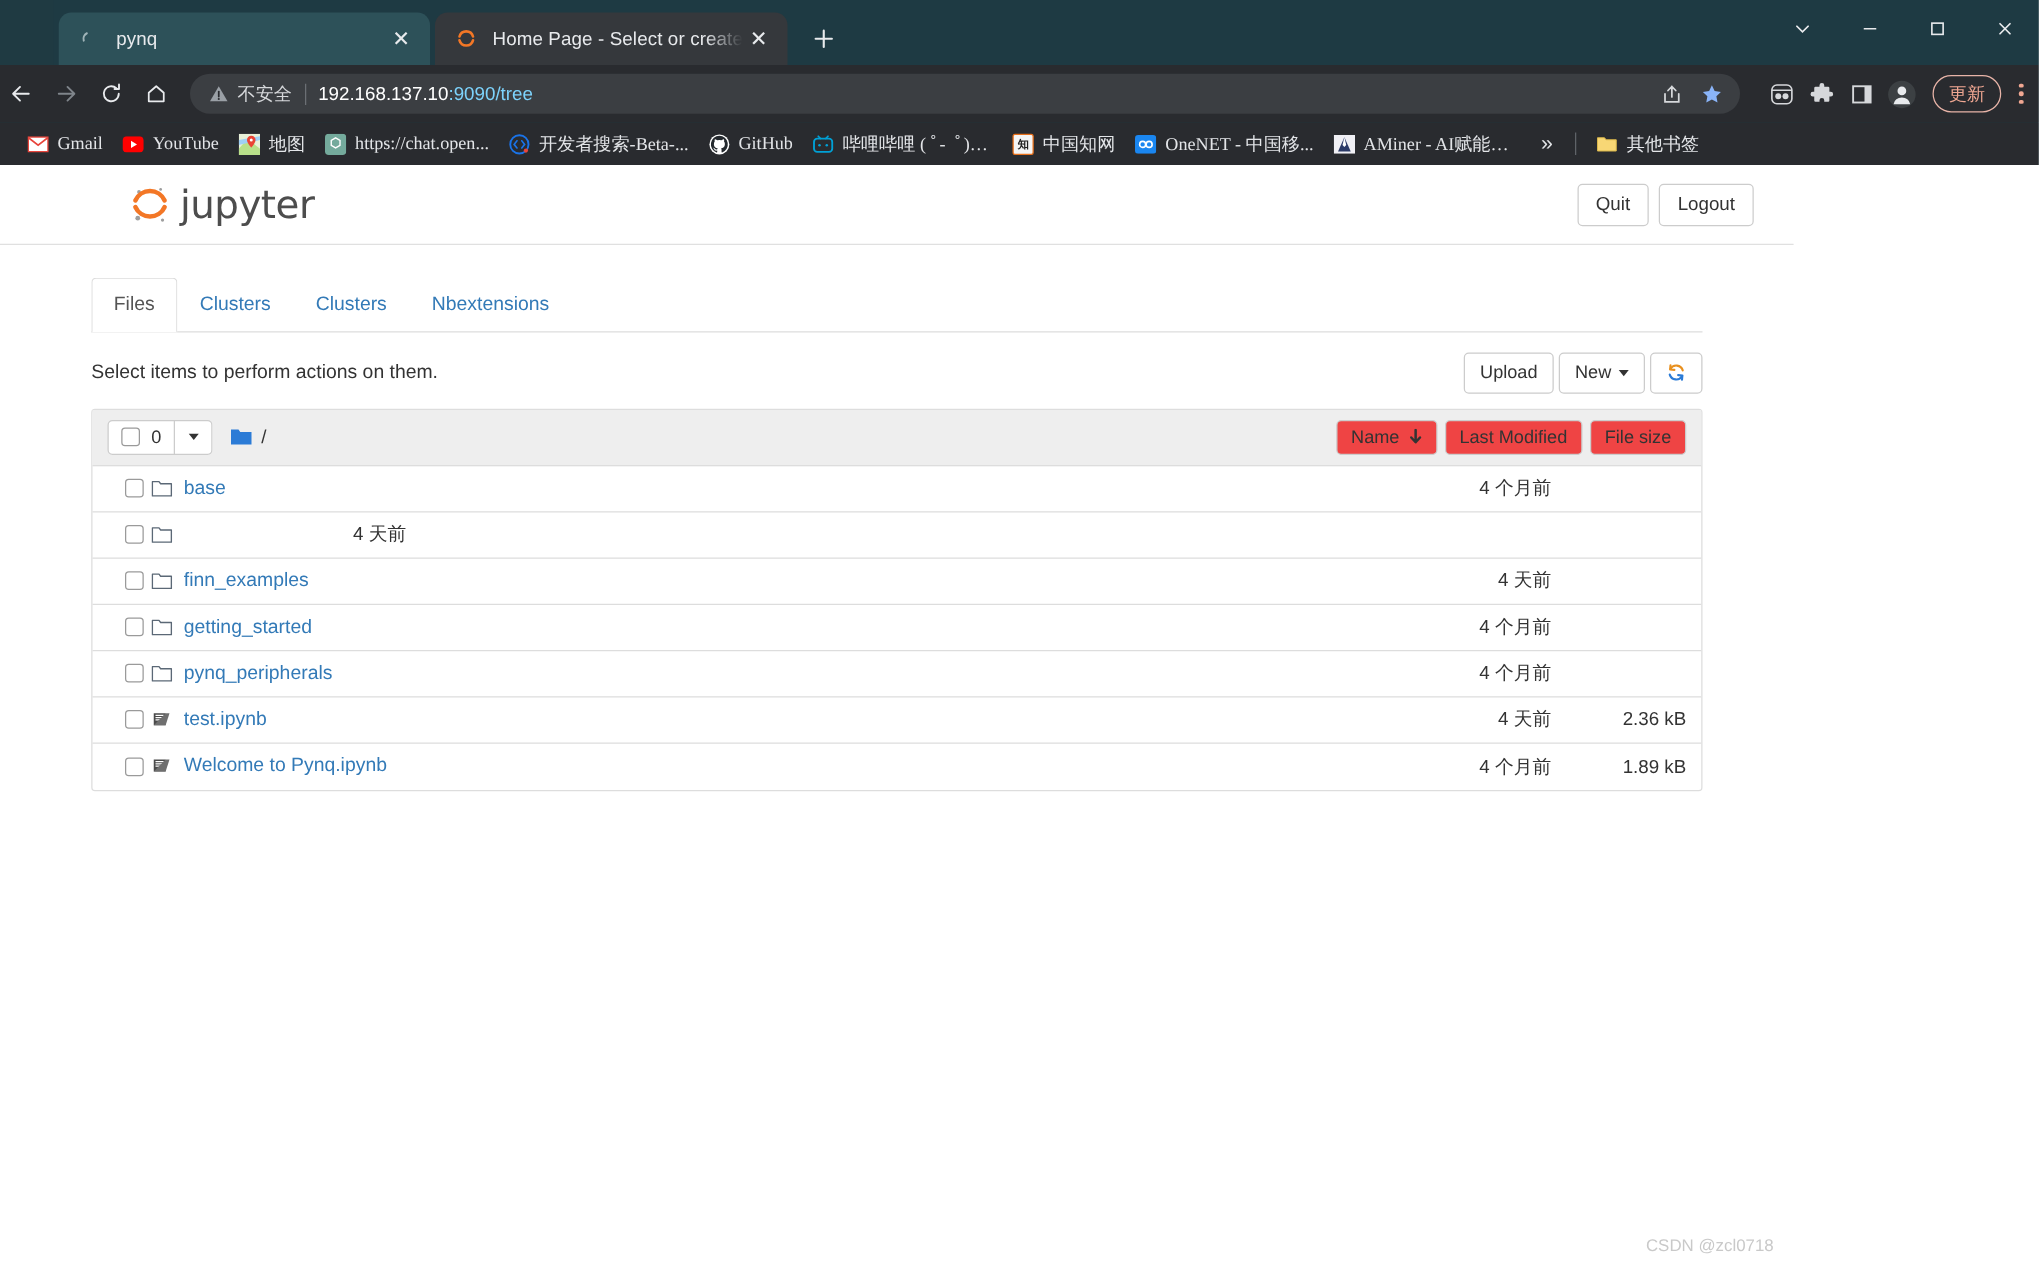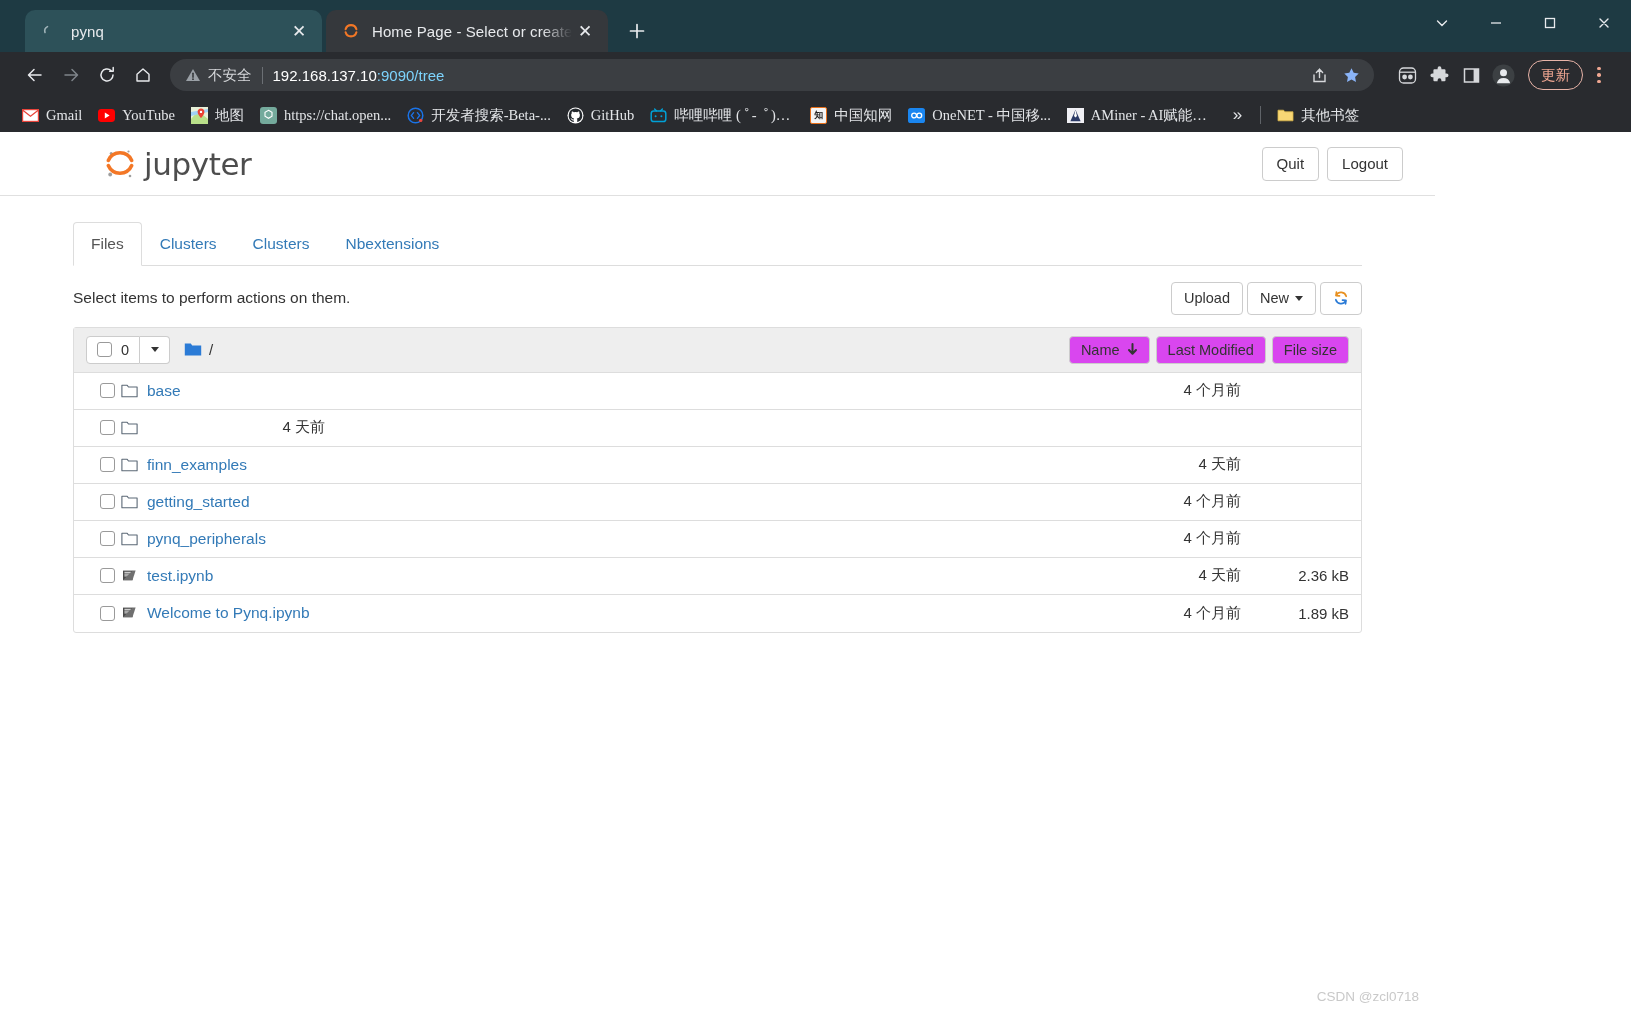--- a/index.html
+++ b/index.html
@@ -12,22 +12,23 @@
   }
 
   
   .browser { width: 1631px; background: #1f3a42; }
 
   .tabstrip {
     height: 52px;
     background: #1e3a43;
     display: flex;
     align-items: flex-end;
-    padding-left: 25px;
+    padding-left: 4px;
     position: relative;
+    margin-left: 43px;
   }
   .tab {
     height: 42px;
     display: flex;
     align-items: center;
     border-radius: 10px 10px 0 0;
     padding: 0 10px 0 16px;
     position: relative;
     font-size: 15px;
     color: #e8eaed;
@@ -69,21 +70,21 @@
     display: flex; align-items: center; justify-content: center;
     color: #e8eaed; font-size: 15px;
   }
 
   
   .toolbar {
     height: 46px;
     background: #292b2f;
     display: flex;
     align-items: center;
-    padding: 0 18px;
+    padding: 0 0;
     gap: 2px;
   }
   .navbtn {
     width: 34px; height: 34px;
     display: flex; align-items: center; justify-content: center;
     color: #c9ccd0;
     border-radius: 50%;
     flex: 0 0 34px;
   }
   .navbtn.dim { color: #7a7f85; }
@@ -298,21 +299,21 @@
     margin: 0;
     flex: 0 0 15px;
   }
   .breadcrumb {
     display: flex; align-items: center; gap: 7px;
     margin-left: 14px;
     font-size: 15px; color: #333;
   }
   .lh-right { margin-left: auto; display: flex; gap: 6px; }
   .sortbtn {
-    background: #d946ef; border: 1px solid #cccccc;
+    background: #ef4444; border: 1px solid #cccccc;
     border-radius: 4px;
     font-size: 14.5px; color: #333;
     padding: 5px 11px;
     display: flex; align-items: center; gap: 7px;
   }
 
   .row {
     display: flex;
     align-items: center;
     border-bottom: 1px solid #dddddd;

